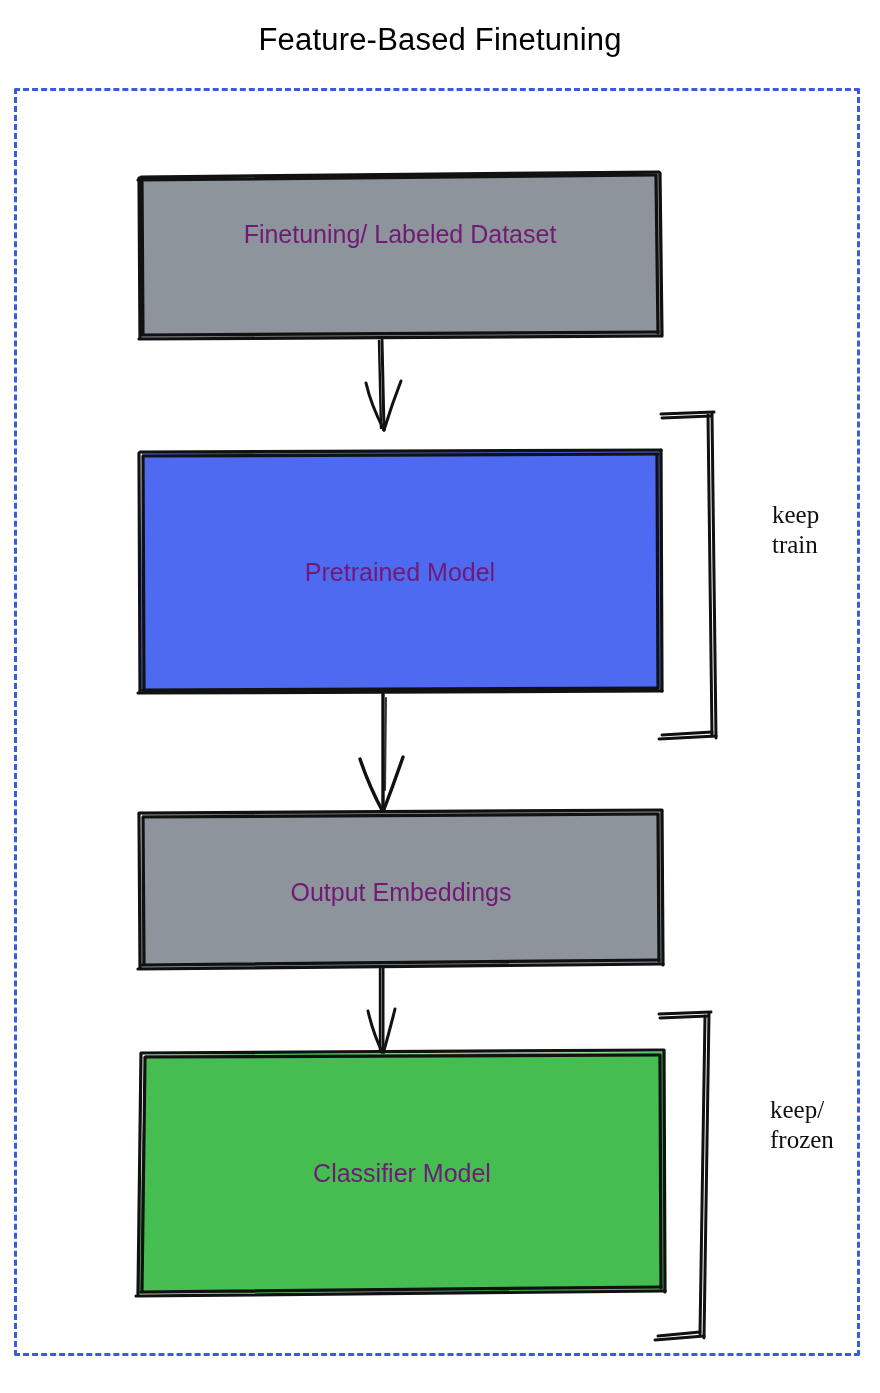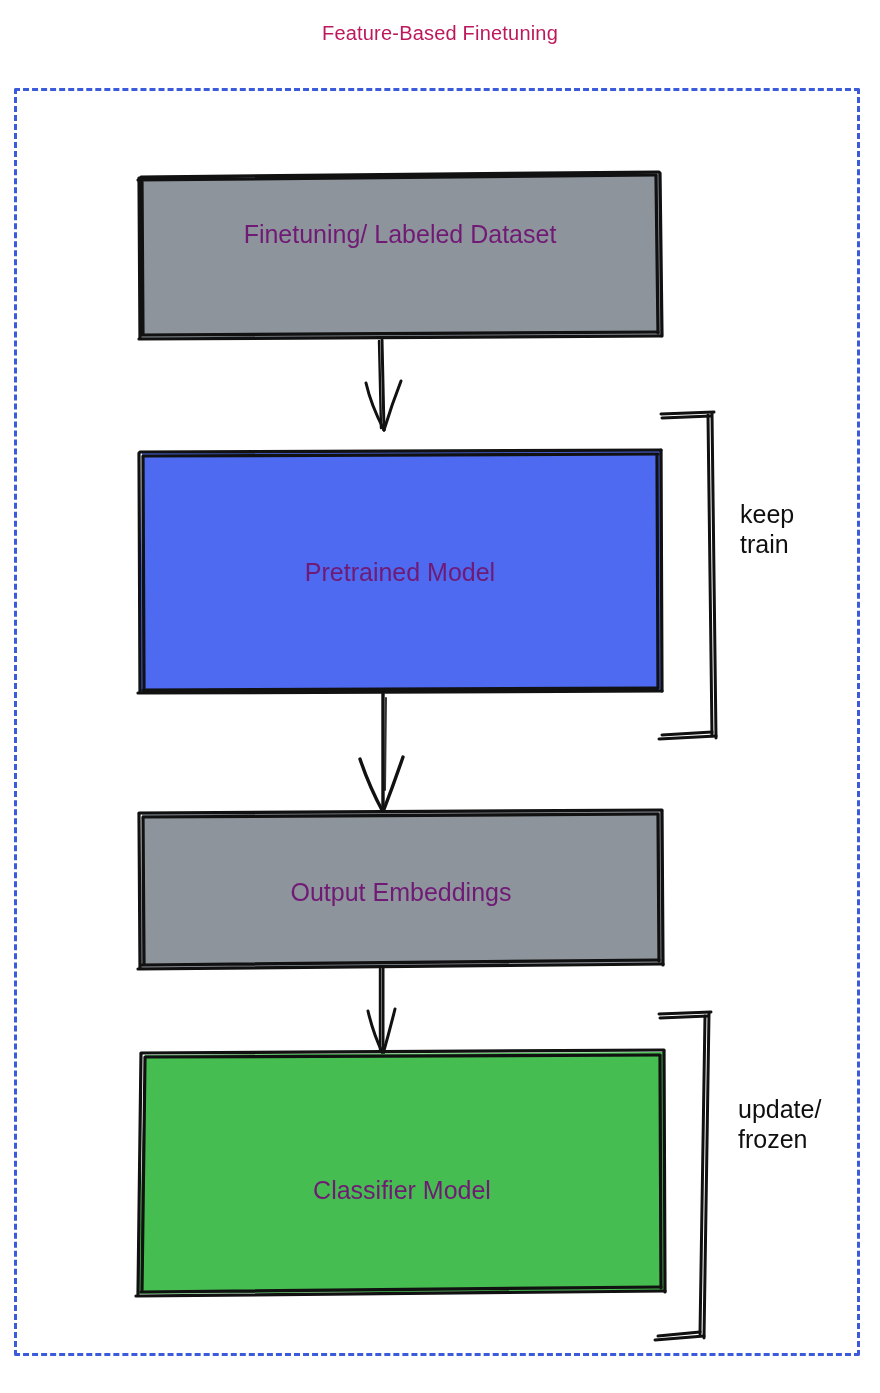--- a/index.html
+++ b/index.html
@@ -19,22 +19,22 @@
     inset: 0;
     width: 880px;
     height: 1393px;
   }
   .title {
     position: absolute;
     left: 0;
     top: 22px;
     width: 880px;
     text-align: center;
-    font-size: 20px;
-    color: #be185d;
+    font-size: 31px;
+    color: #000000;
     font-family: "Liberation Sans", sans-serif;
     letter-spacing: 0.2px;
   }
   .frame {
     position: absolute;
     left: 14px;
     top: 88px;
     width: 846px;
     height: 1268px;
     border: 3px dashed #3b5bdb;
@@ -54,23 +54,24 @@
     color: #701a75;
     font-size: 25px;
     font-family: "Liberation Sans", sans-serif;
     white-space: nowrap;
     text-align: center;
   }
   .bracket-label {
     position: absolute;
     color: #0f0f0f;
     font-size: 25px;
-    font-family: Liberation Sans, sans-serif;
+    font-family: Liberation Serif, serif;
     line-height: 1.18;
     white-space: nowrap;
+    margin-left: 32px;
   }
 </style>
 </head>
 <body>
 
 <div class="canvas">
 
   <div class="title">Feature-Based Finetuning</div>
 
   <div class="frame"></div>
@@ -145,25 +146,25 @@
     </g>
 
   </svg>
 
   <div class="node-label" style="left:140px; top:220px; width:520px;">Finetuning/ Labeled Dataset</div>
 
   <div class="node-label" style="left:140px; top:878px; width:522px;">Output Embeddings</div>
 
   <div class="node-label" style="left:140px; top:558px; width:520px;">Pretrained Model</div>
 
-  <div class="node-label" style="left:140px; top:1159px; width:524px;margin-top:17px;">Classifier Model</div>
+  <div class="node-label" style="left:140px; top:1159px; width:524px;">Classifier Model</div>
 
   <div class="bracket-label" style="left:740px; top:500px;">
     <div>keep</div>
     <div>train</div>
   </div>
 
   <div class="bracket-label" style="left:738px; top:1095px;">
-    <div>update/</div>
+    <div>keep/</div>
     <div>frozen</div>
   </div>
 
 </div>
 
 </body></html>

